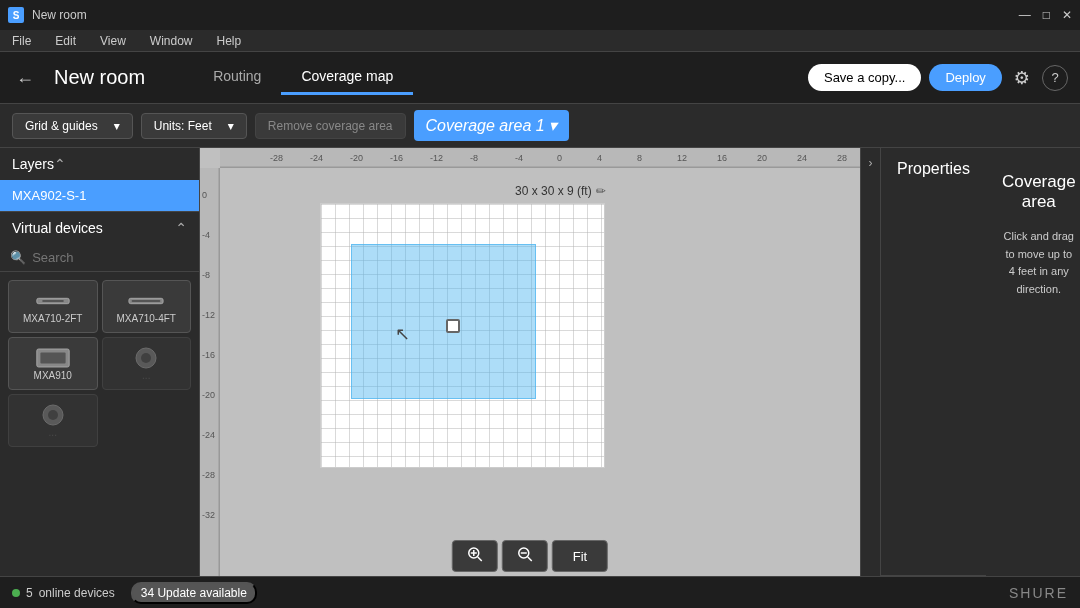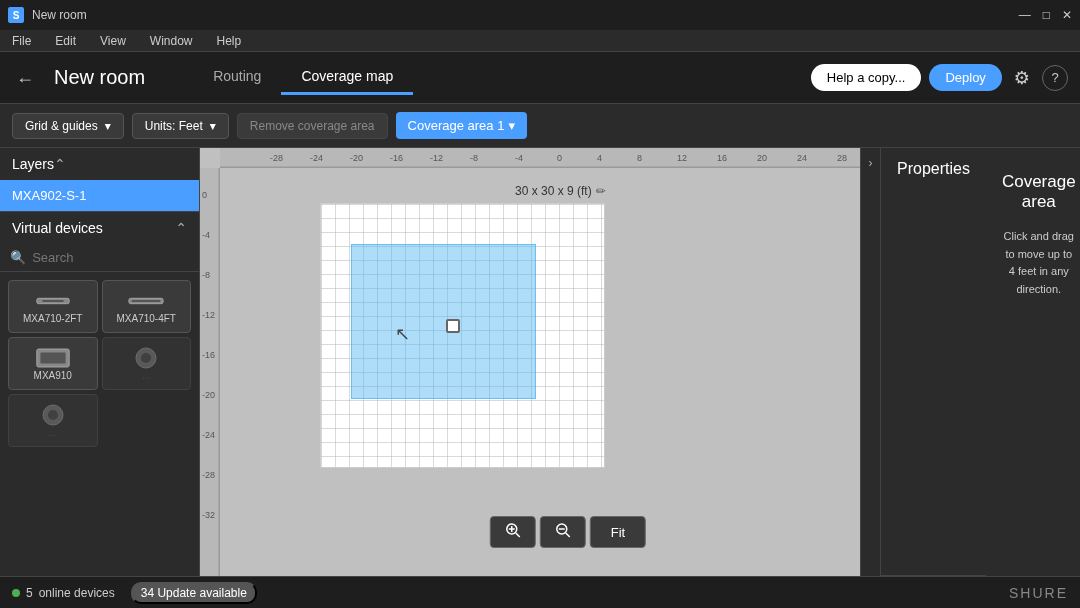--- a/index.html
+++ b/index.html
@@ -25,22 +25,22 @@
     .header-tab.active { color: #fff; border-bottom: 3px solid #4a9eff; }
     .header-actions { margin-left: auto; display: flex; align-items: center; gap: 8px; }
     .btn-save { background: #fff; color: #000; border: none; padding: 6px 16px; border-radius: 20px; cursor: pointer; font-size: 13px; font-weight: 500; }
     .btn-deploy { background: #4a9eff; color: #fff; border: none; padding: 6px 16px; border-radius: 20px; cursor: pointer; font-size: 13px; font-weight: 500; }
     .icon-btn { background: none; border: none; color: #ccc; cursor: pointer; font-size: 18px; padding: 4px; }
 
     
     .toolbar { height: 44px; background: #2b2b2b; display: flex; align-items: center; padding: 0 12px; gap: 8px; border-bottom: 1px solid #444; }
     .toolbar-btn { background: #3a3a3a; color: #fff; border: 1px solid #555; padding: 5px 12px; border-radius: 4px; cursor: pointer; font-size: 12px; display: flex; align-items: center; gap: 4px; }
     .toolbar-btn.disabled { color: #888; cursor: not-allowed; }
-    .toolbar-dropdown { background: #3a3a3a; color: #fff; border: 1px solid #555; padding: 5px 12px; border-radius: 4px; cursor: pointer; font-size: 12px; display: flex; align-items: center; gap: 7px; }
-    .coverage-dropdown { background: #4a9eff; color: #fff; border: none; padding: 6px 12px; border-radius: 4px; cursor: pointer; font-size: 13px; display: flex; align-items: center; gap: 4px; }
+    .toolbar-dropdown { background: #3a3a3a; color: #fff; border: 1px solid #555; padding: 5px 12px; border-radius: 4px; cursor: pointer; font-size: 12px; display: flex; align-items: center; gap: 16px; }
+    .coverage-dropdown { background: #4a9eff; color: #fff; border: none; padding: 6px 12px; border-radius: 4px; cursor: pointer; font-size: 16px; display: flex; align-items: center; gap: 4px; font-style: italic; }
 
     
     .main-layout { display: flex; height: calc(608px - 30px - 22px - 52px - 44px - 32px); }
 
     
     .sidebar { width: 200px; background: #2b2b2b; border-right: 1px solid #444; display: flex; flex-direction: column; overflow: hidden; }
     .sidebar-section { padding: 0; }
     .section-header { display: flex; justify-content: flex-start; align-items: center; padding: 8px 12px; cursor: pointer; }
     .section-title { font-size: 14px; font-weight: 500; color: #fff; }
     .collapse-btn { background: none; border: none; color: #aaa; cursor: pointer; font-size: 14px; }
@@ -97,21 +97,21 @@
 </div>
 
 <div class="header">
   <button class="back-btn">←</button>
   <span class="page-title">New room</span>
   <div class="header-tabs">
     <div class="header-tab">Routing</div>
     <div class="header-tab active">Coverage map</div>
   </div>
   <div class="header-actions">
-    <button class="btn-save">Help a copy...</button>
+    <button class="btn-save">Save a copy...</button>
     <button class="btn-deploy">Deploy</button>
     <button class="icon-btn">⚙</button>
     <button class="icon-btn" style="border:1px solid #666;border-radius:50%;width:26px;height:26px;font-size:13px;">?</button>
   </div>
 </div>
 
 <div class="toolbar">
   <button class="toolbar-dropdown">
     <span>Grid &amp; guides</span>
     <span>▾</span>
@@ -256,21 +256,21 @@
       </div>
 
       <div style="position:absolute;top:16px;left:295px;display:flex;align-items:center;gap:4px;">
         <span style="font-size:12px;color:#333;">30 x 30 x 9 (ft)</span>
         <span style="font-size:12px;color:#555;cursor:pointer;">✏</span>
       </div>
 
       <div style="position:absolute;top:155px;left:175px;font-size:18px;color:#444;pointer-events:none;transform:rotate(0deg);">↖</div>
     </div>
 
-    <div style="position:absolute;bottom:28px;left:50%;transform:translateX(-50%);display:flex;gap:4px;z-index:10;margin-left:38px;">
+    <div style="position:absolute;bottom:4px;left:50%;transform:translateX(-50%);display:flex;gap:4px;z-index:10;">
       <button style="background:#3a3a3a;color:#fff;border:1px solid #666;padding:5px 14px;border-radius:4px;cursor:pointer;font-size:16px;">
         <svg width="16" height="16" viewBox="0 0 16 16" fill="none">
             <circle cx="7" cy="7" r="5" stroke="#fff" stroke-width="1.5"></circle>
             <line x1="11" y1="11" x2="15" y2="15" stroke="#fff" stroke-width="1.5"></line>
             <line x1="4" y1="7" x2="10" y2="7" stroke="#fff" stroke-width="1.5"></line>
             <line x1="7" y1="4" x2="7" y2="10" stroke="#fff" stroke-width="1.5"></line>
           </svg>
       </button>
       <button style="background:#3a3a3a;color:#fff;border:1px solid #666;padding:5px 14px;border-radius:4px;cursor:pointer;font-size:16px;">
         <svg width="16" height="16" viewBox="0 0 16 16" fill="none">

